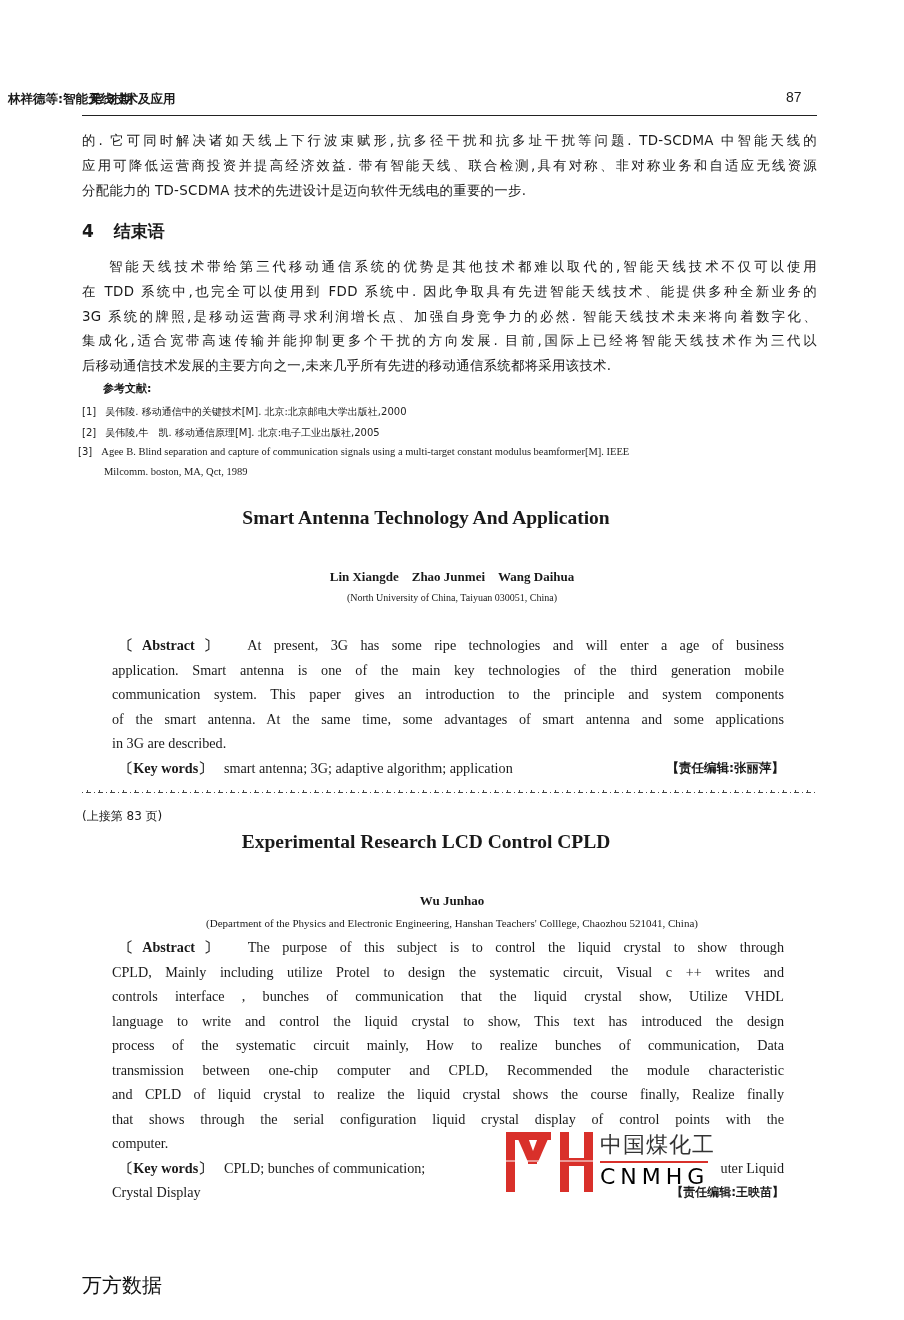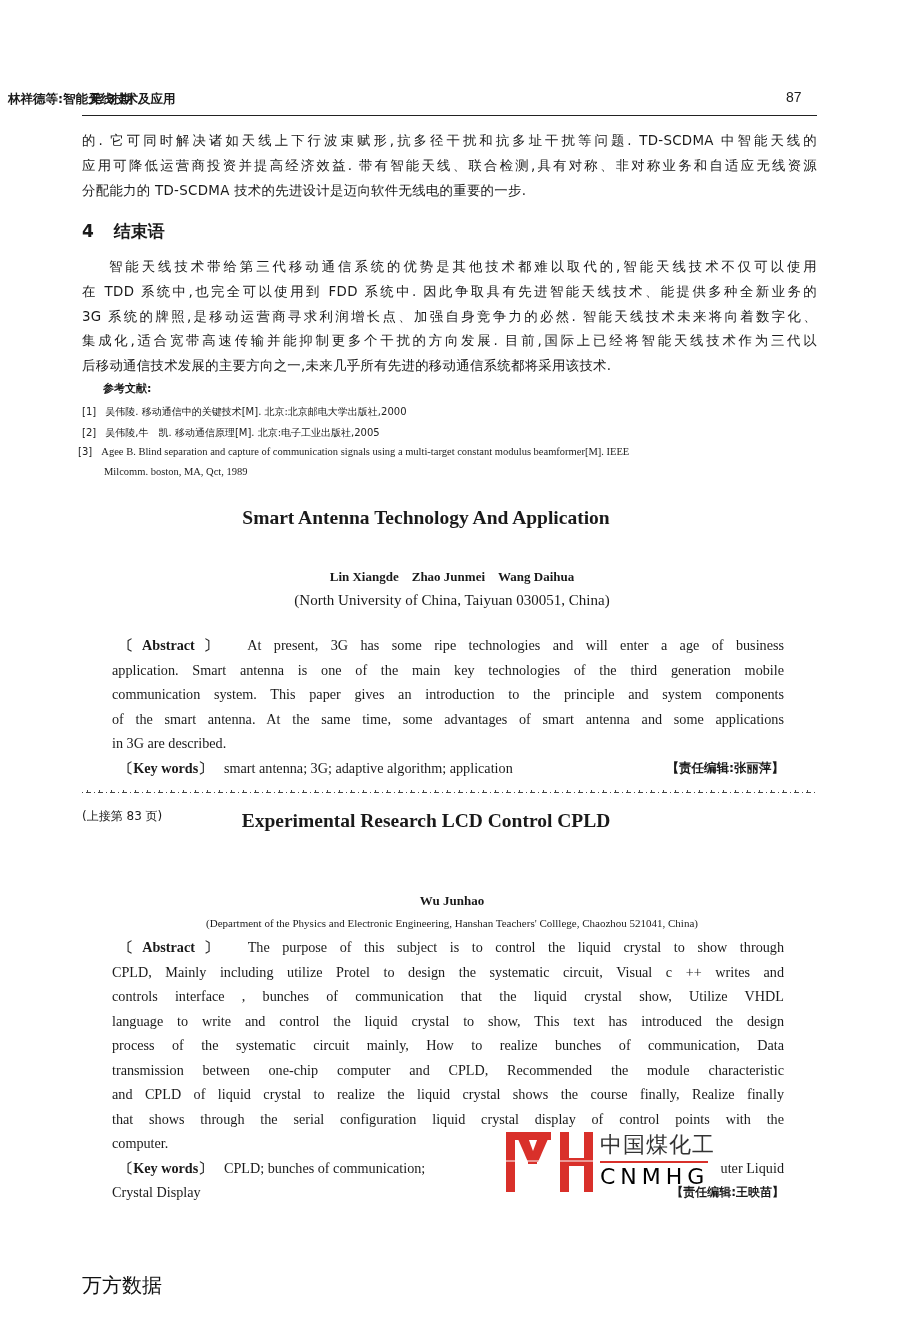--- a/index.html
+++ b/index.html
@@ -11,21 +11,21 @@
   .cn-p { left: 82px; width: 735px; font-family: "DejaVu Sans", sans-serif; font-size: 13.4px;
           line-height: 24.8px; text-align: justify; text-align-last: justify; letter-spacing: 0.3px; }
   .cn-p .line { display: block; white-space: nowrap; }
   .cn-p .last { text-align-last: left; }
   .sec-title { left: 82px; top: 220px; font-family: "DejaVu Sans", sans-serif; font-weight: bold; font-size: 17px; }
   .ref-title { left: 103px; top: 381px; font-family: "DejaVu Sans", sans-serif; font-weight: bold; font-size: 11px; }
   .ref { font-family: "DejaVu Sans", sans-serif; font-size: 10px; color: #222; }
   .ref-en { font-family: "Liberation Serif", serif; font-size: 10.5px; }
   .en-title { font-family: "Liberation Serif", serif; font-weight: bold; font-size: 19.5px; width: 852px; left: 0; text-align: center; }
   .en-auth { font-family: "Liberation Serif", serif; font-weight: bold; font-size: 13px; width: 904px; left: 0; text-align: center; }
-  .en-aff { font-family: "Liberation Serif", serif; font-size: 15px; width: 904px; left: 0; text-align: center; }
+  .en-aff { font-family: "Liberation Serif", serif; font-size: 10px; width: 904px; left: 0; text-align: center; }
   .abs-block { left: 112px; width: 672px; font-family: "Liberation Serif", serif; font-size: 14.2px; line-height: 24.5px; }
   .abs-block .line { display: block; white-space: nowrap; text-align: justify; text-align-last: justify; }
   .abs-block .last { text-align-last: left; }
   .abs-block .indent { padding-left: 7px; }
   b.lbl { font-weight: bold; }
   .editor { font-family: "DejaVu Sans", sans-serif; font-weight: bold; font-size: 12.5px; }
   .dash-rule { left: 82px; top: 790px; width: 735px; height: 4px; overflow: hidden;
                background-image: repeating-linear-gradient(90deg, #444 0 1px, transparent 1px 4px, #444 4px 9px, transparent 9px 12px);
                background-size: 12px 1px; background-repeat: repeat-x; background-position: 0 1.5px; }
   .dash-plus { left: 82px; top: 786px; width: 735px; height: 10px; overflow: hidden;
@@ -98,21 +98,21 @@
     <span style="margin-left:8px;">smart antenna; 3G; adaptive algorithm; application</span>
     <span class="editor" style="position:absolute;right:0;top:0;">【责任编辑:张丽萍】</span>
   </span>
 </div>
 
 <div class="abs dash-rule"></div>
 <div class="abs dash-plus"></div>
 
 <div class="abs cont">(上接第 83 页)</div>
 
-<div class="abs en-title" style="top:810px;">Experimental Research LCD Control CPLD</div>
+<div class="abs en-title" style="top:831px;">Experimental Research LCD Control CPLD</div>
 <div class="abs en-auth" style="top:893px;">Wu Junhao</div>
 <div class="abs en-aff" style="top:917px;font-size:11px;">(Department of the Physics and Electronic Engineering, Hanshan Teachers' Colllege, Chaozhou 521041, China)</div>
 
 <div class="abs abs-block" style="top:935px;">
   <span class="line indent">
     <b class="lbl">〔Abstract〕</b>
     <span style="margin-left:8px;">The purpose of this subject is to control the liquid crystal to show through</span>
   </span>
   <span class="line">CPLD, Mainly including utilize Protel to design the systematic circuit, Visual c ++ writes and</span>
   <span class="line">controls interface , bunches of communication that the liquid crystal show, Utilize VHDL</span>

